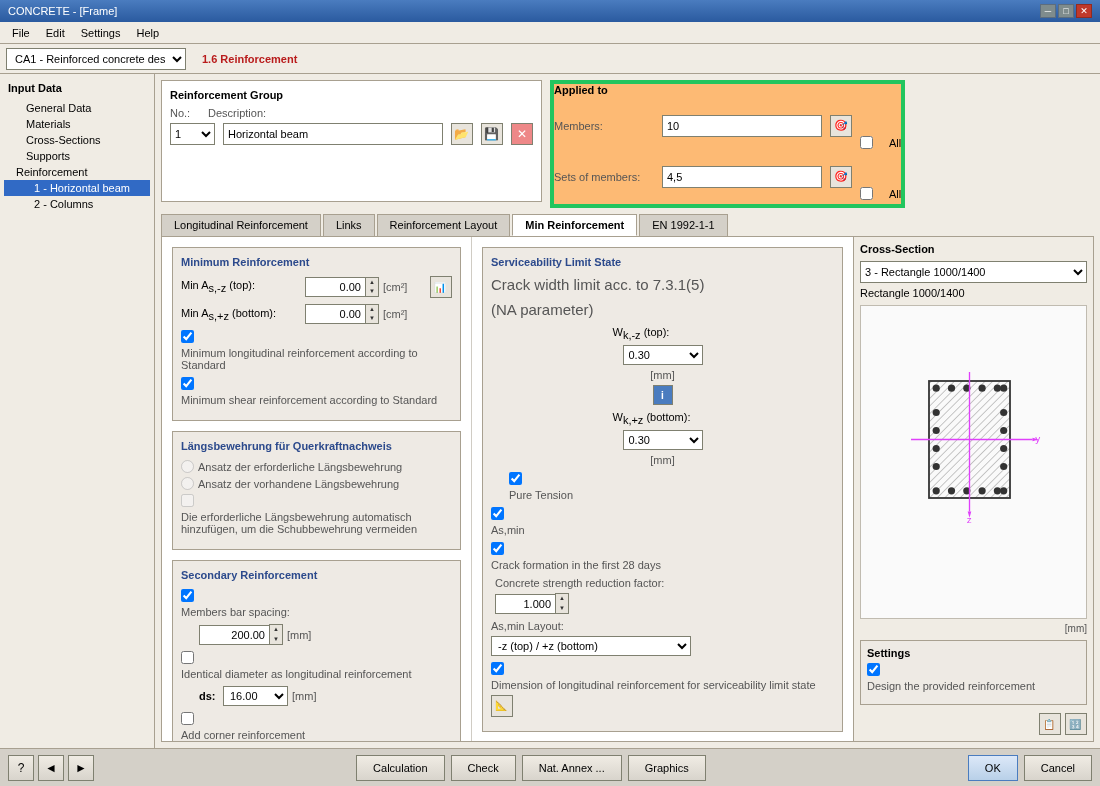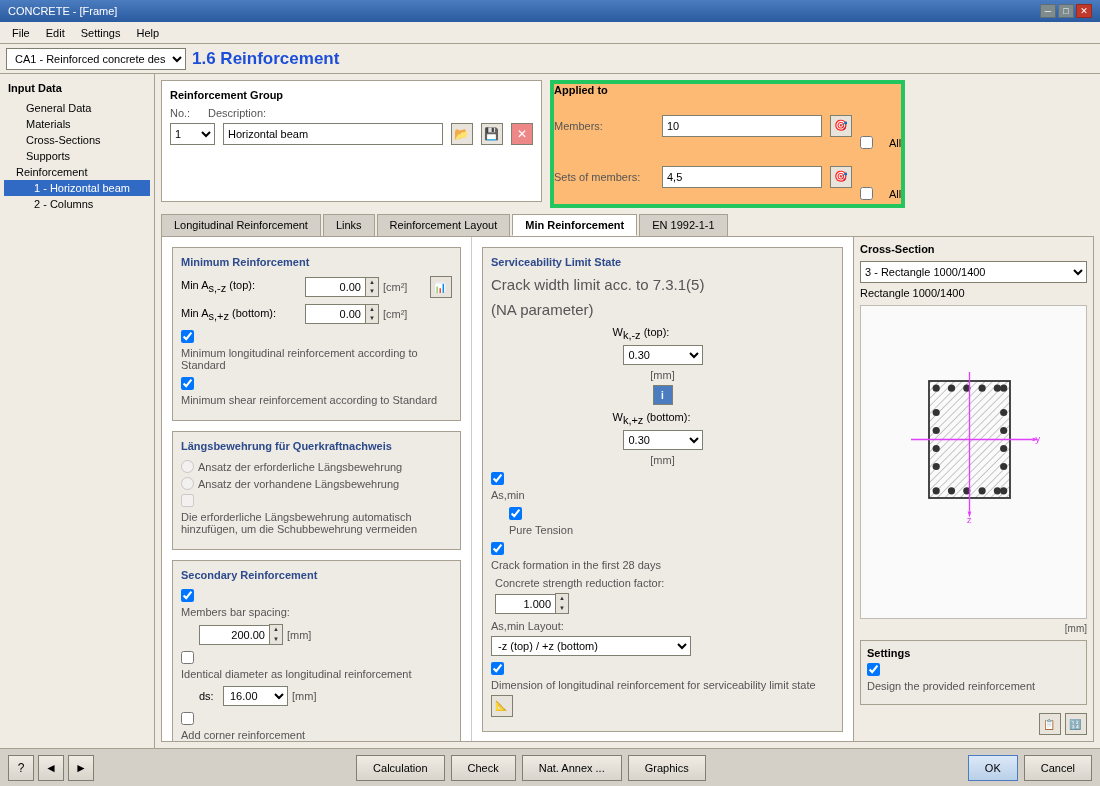--- a/index.html
+++ b/index.html
@@ -52,23 +52,24 @@
     }
     .ca-select {
       border: 1px solid #7f8070;
       background: white;
       padding: 2px 4px;
       font-size: 11px;
       width: 180px;
       height: 22px;
     }
     .section-title {
-      font-size: 17px;
+      font-size: 11px;
       font-weight: bold;
-      color: #1d4ed8;
+      color: #b91c1c;
+      margin-left: 10px;
     }
 
     .main-layout {
       display: flex;
       height: calc(786px - 22px - 22px - 30px - 38px);
     }
 
     .sidebar {
       width: 155px;
       background: #f0ece4;
@@ -590,21 +591,21 @@
             </div>
             <span class="field-unit">[mm]</span>
           </div>
 
           <div class="checkbox-row">
             <input type="checkbox" style="">
             <span class="checkbox-label">Identical diameter as longitudinal reinforcement</span>
           </div>
 
           <div class="field-row" style="padding-left: 18px;">
-            <span class="field-label" style="min-width:20px;">ds:</span>
+            <span class="field-label" style="min-width:20px;font-weight:bold;">ds:</span>
             <select class="dropdown-select" style="width:65px;">
               <option>16.00</option>
             </select>
             <span class="field-unit">[mm]</span>
           </div>
 
           <div class="checkbox-row">
             <input type="checkbox" style="">
             <span class="checkbox-label">Add corner reinforcement</span>
           </div>
@@ -629,27 +630,27 @@
           </div>
 
           <div class="sls-row">
             <span class="sls-label">W<sub>k,+z</sub> (bottom):</span>
             <select class="sls-select">
               <option>0.30</option>
             </select>
             <span class="sls-unit">[mm]</span>
           </div>
 
-          <div class="checkbox-row">
-            <input type="checkbox" checked="" style="">
-            <span class="checkbox-label">As,min</span>
-          </div>
           <div class="checkbox-row" style="padding-left:18px;">
             <input type="checkbox" checked="" style="">
             <span class="checkbox-label">Pure Tension</span>
+          </div>
+          <div class="checkbox-row">
+            <input type="checkbox" checked="" style="">
+            <span class="checkbox-label">As,min</span>
           </div>
 
           <div class="checkbox-row">
             <input type="checkbox" checked="" style="">
             <span class="checkbox-label">Crack formation in the first 28 days</span>
           </div>
 
           <div style="padding-left:4px;margin-bottom:6px;">
             <div style="color:#555;margin-bottom:4px;">Concrete strength reduction factor:</div>
             <div class="field-row">

